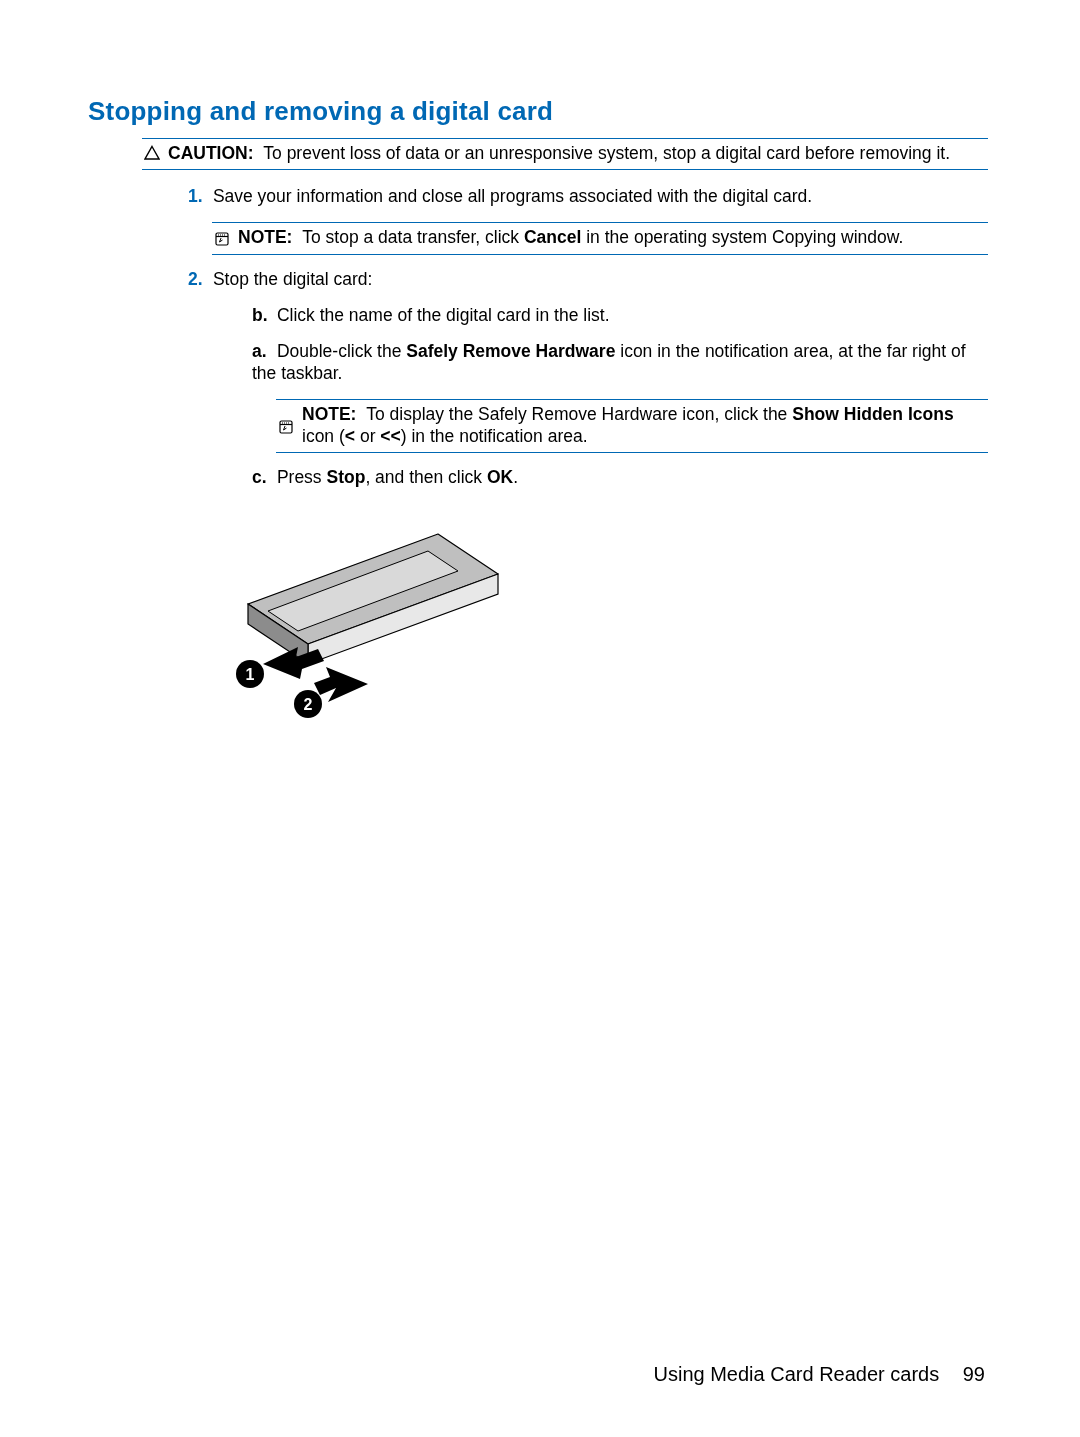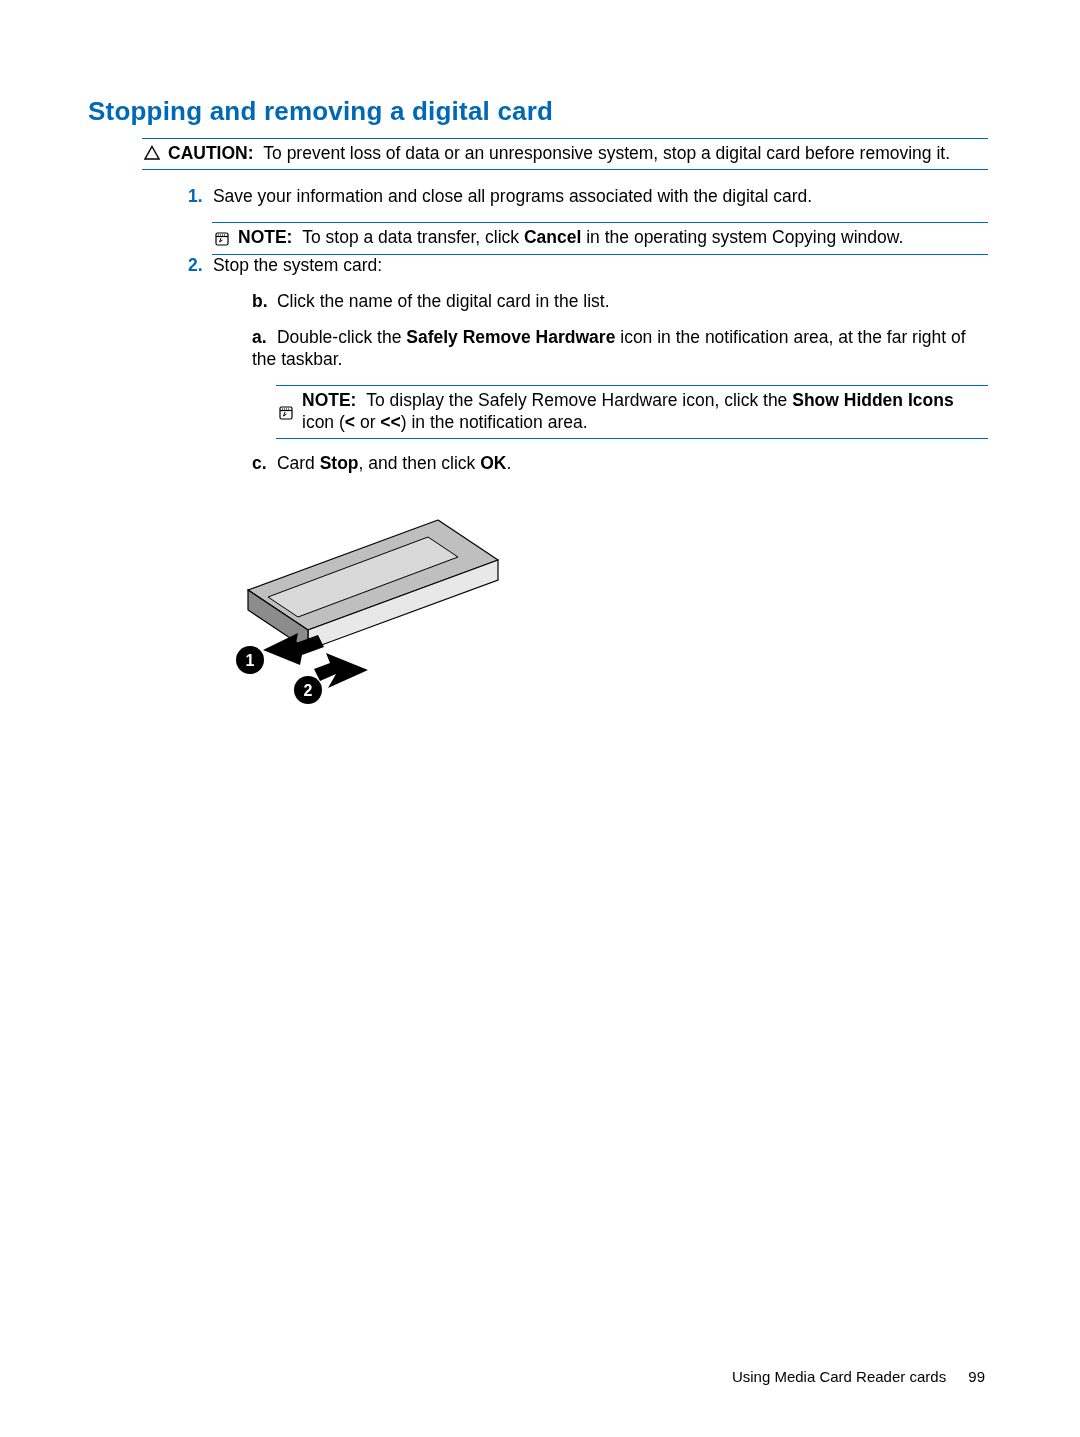--- a/index.html
+++ b/index.html
@@ -39,21 +39,21 @@
     flex: 0 0 20px;
     display: flex;
     align-items: flex-start;
     justify-content: center;
     margin-right: 6px;
     padding-top: 2px;
     color: #000;
   }
   .callout .body { flex: 1; }
   ol.main { list-style: none; padding: 0; margin: 0 0 0 100px; }
-  ol.main > li { }
+  ol.main > li { margin-bottom: 14px; }
   .num { color: #0068b4; font-weight: 700; display: inline-block; width: 20px; }
   .li-body { display: inline; }
   .li-content { margin-left: 24px; }
   .nested-callout {
     border-top: 1px solid #0068b4;
     border-bottom: 1px solid #0068b4;
     padding: 4px 0 5px 0;
     margin-top: 14px;
     display: flex;
     align-items: center;
@@ -68,21 +68,21 @@
   ol.sub { list-style: none; padding: 0; margin: 14px 0 0 40px; }
   ol.sub > li { margin-bottom: 14px; }
   .letter { font-weight: 700; display: inline-block; width: 20px; }
   .sub-content { margin-left: 24px; }
   .b { font-weight: 700; }
   .illus-wrap { margin: 20px 0 0 120px; }
   .footer {
     position: absolute;
     bottom: 50px;
     right: 95px;
-    font-size: 15px;
+    font-size: 20px;
   }
   .pgnum { margin-left: 18px; }
   svg { display: block; }
 </style>
 </head>
 <body>
 
 <div class="page">
 
   <h2 class="heading">Stopping and removing a digital card</h2>
@@ -116,21 +116,21 @@
           </span>
           <span class="body">
             <span class="b">NOTE:</span>&nbsp;&nbsp;<span>To stop a data transfer, click </span><span class="b">Cancel</span><span> in the operating system Copying window.</span>
           </span>
         </div>
       </div>
     </li>
 
     <li>
       <span class="num">2.</span>
-      <span class="li-body">Stop the system card:</span>
+      <span class="li-body">Stop the digital card:</span>
 
       <div class="li-content">
         <ol class="sub">
           <li>
             <span class="letter">b.</span>
             <span>Click the name of the digital card in the list.</span>
           </li>
 
           <li>
             <span class="letter">a.</span>
@@ -148,21 +148,21 @@
                 </span>
                 <span class="body">
                   <span class="b">NOTE:</span>&nbsp;&nbsp;<span>To display the Safely Remove Hardware icon, click the </span><span class="b">Show Hidden Icons</span><span> icon (</span><span class="b">&lt;</span><span> or </span><span class="b">&lt;&lt;</span><span>) in the notification area.</span>
                 </span>
               </div>
             </div>
           </li>
 
           <li>
             <span class="letter">c.</span>
-            <span>Card </span><span class="b">Stop</span><span>, and then click </span><span class="b">OK</span><span>.</span>
+            <span>Press </span><span class="b">Stop</span><span>, and then click </span><span class="b">OK</span><span>.</span>
           </li>
         </ol>
       </div>
     </li>
 
 
   </ol>
 
   <div class="illus-wrap">
     <svg width="300" height="230" viewBox="0 0 300 230">

